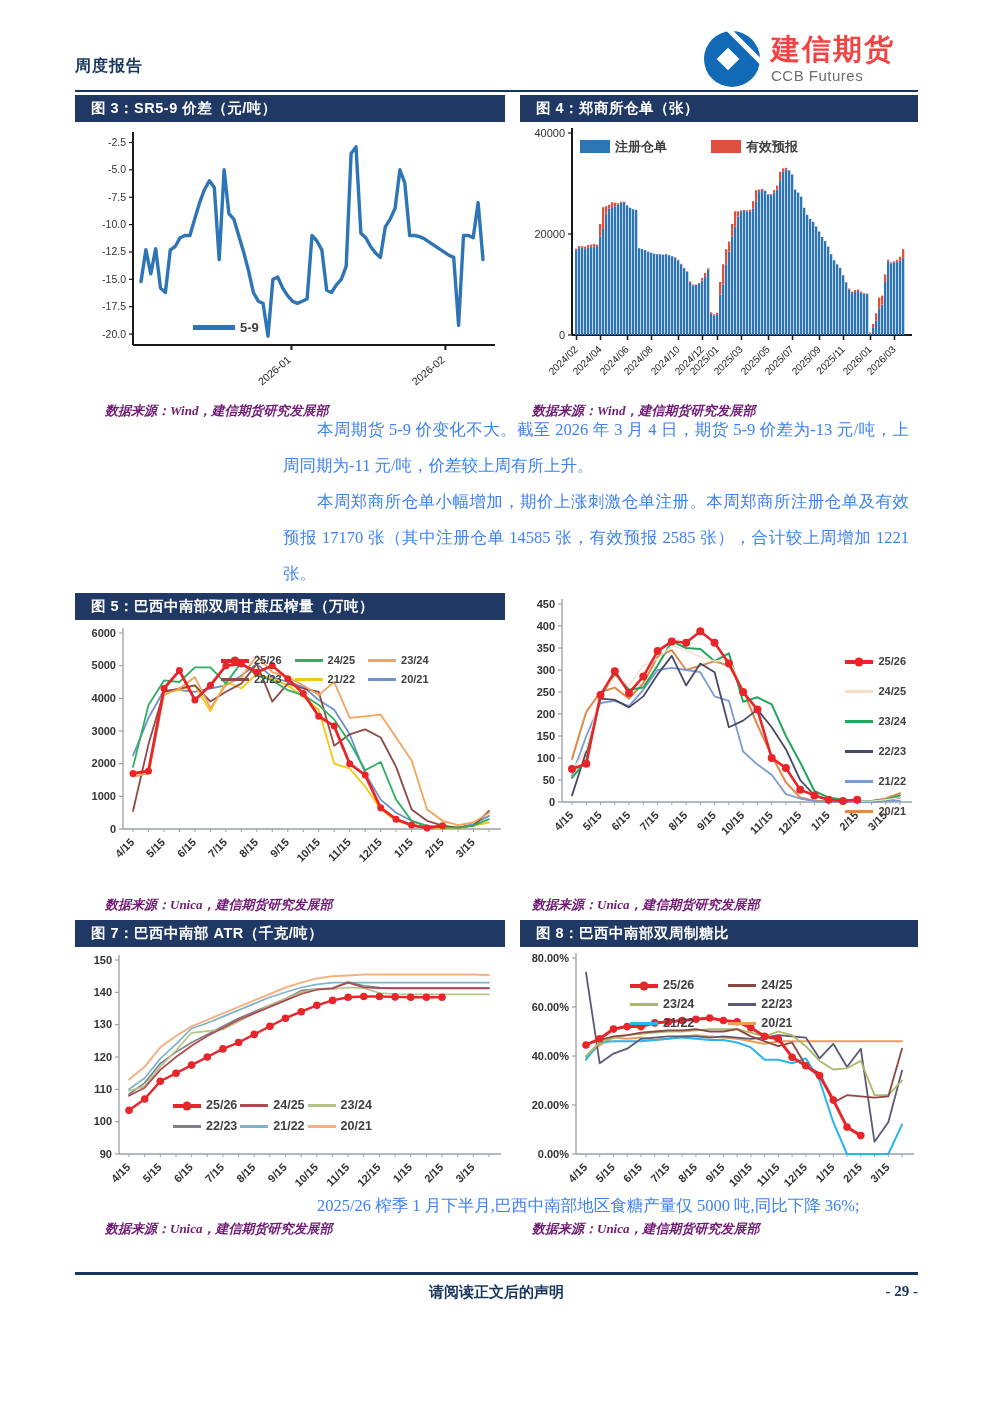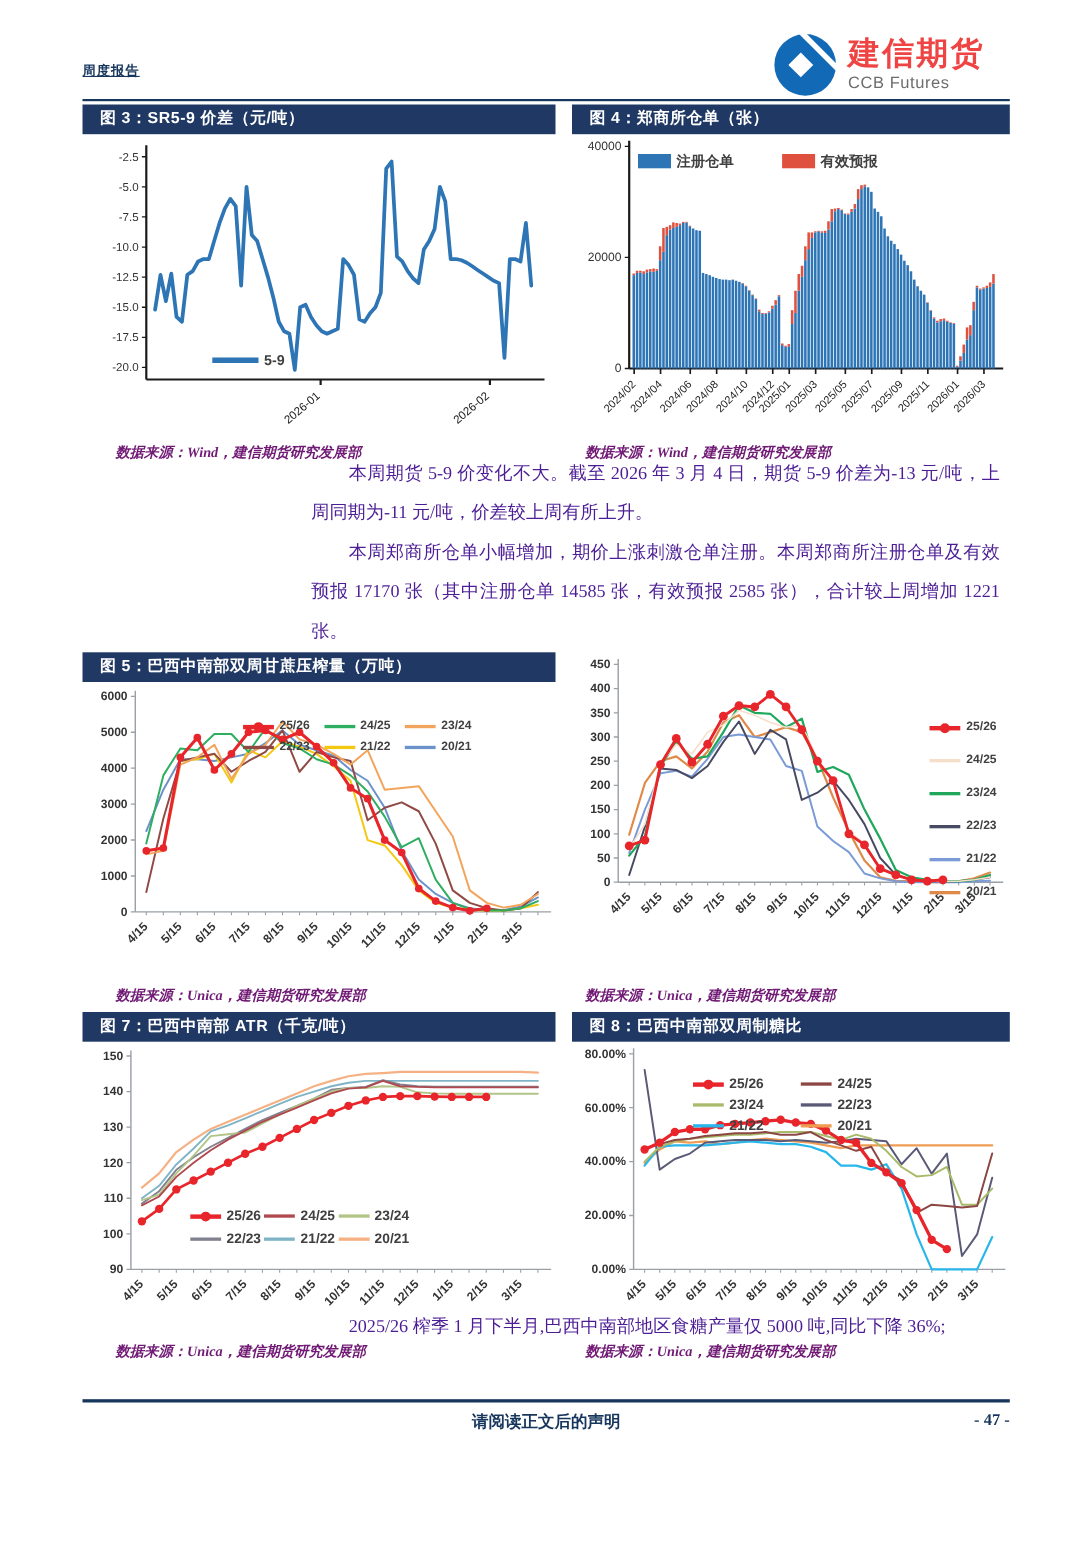--- a/index.html
+++ b/index.html
@@ -1,32 +1,32 @@
 <!DOCTYPE html>
 <html><head>
 <meta charset="utf-8">
 <style>
   html,body{margin:0;padding:0;background:#fff;}
   .page{position:relative;width:992px;height:1403px;background:#ffffff;overflow:hidden;
         font-family:"Liberation Sans",sans-serif;}
   .report-type{position:absolute;left:75px;top:56px;font-family:"Liberation Serif",serif;
-        font-weight:bold;color:#17365D;font-size:12px;letter-spacing:1px;text-decoration:underline;}
+        font-weight:bold;color:#17365D;font-size:16px;letter-spacing:1px;}
   .logo{position:absolute;left:703px;top:30px;display:flex;align-items:center;gap:10px;}
   .logo-mark{flex:0 0 auto;}
   .logo-text .cn{font-size:29px;font-weight:bold;color:#ef4444;letter-spacing:2px;line-height:1.1;}
   .logo-text .en{font-size:15px;color:#6d6d6d;margin-top:1px;letter-spacing:0.5px;}
   .topline{position:absolute;left:75px;top:90px;width:843px;height:2px;background:#17365D;}
   .panel{position:absolute;}
   .panel-title{height:27px;background:#1F3864;color:#ffffff;font-size:14.5px;font-weight:bold;
         line-height:27px;padding-left:16px;letter-spacing:0.5px;}
   .chart-wrap{position:relative;margin-top:3px;}
   .source{position:absolute;font-family:"Liberation Serif",serif;font-style:italic;font-weight:bold;
         font-size:13px;color:#701a75;white-space:nowrap;}
   .para{position:absolute;left:283px;width:626px;font-family:"Liberation Serif",serif;
-        font-size:16.5px;color:#4c1d95;text-align:justify;line-height:36px;}
+        font-size:16.5px;color:#3b82f6;text-align:justify;line-height:36px;}
   .para p{margin:0;text-indent:34px;}
   .footline{position:absolute;left:75px;top:1272px;width:843px;height:3px;background:#17365D;}
   .disclaimer{position:absolute;left:75px;top:1283px;width:843px;text-align:center;color:#17365D;
         font-weight:bold;font-size:15px;font-family:"Liberation Serif",serif;}
   .pagenum{position:absolute;left:830px;top:1283px;width:88px;text-align:right;color:#17365D;
         font-weight:bold;font-size:15px;font-family:"Liberation Serif",serif;}
   
   .legend{position:absolute;}
   .lg-item{display:flex;align-items:center;gap:5px;font-size:11px;font-weight:600;color:#404040;
         white-space:nowrap;line-height:15px;}
@@ -792,15 +792,15 @@
 
   <div class="source" style="left:105px;top:1220px;">数据来源：Unica，建信期货研究发展部</div>
   <div class="source" style="left:532px;top:1220px;">数据来源：Unica，建信期货研究发展部</div>
 
   <div class="para" style="top:1188px;">
     <p>2025/26 榨季 1 月下半月,巴西中南部地区食糖产量仅 5000 吨,同比下降 36%;</p>
   </div>
 
   <div class="footline"></div>
   <div class="disclaimer">请阅读正文后的声明</div>
-  <div class="pagenum">- 47 -</div>
+  <div class="pagenum">- 29 -</div>
 
 </div>
 
 </body></html>

